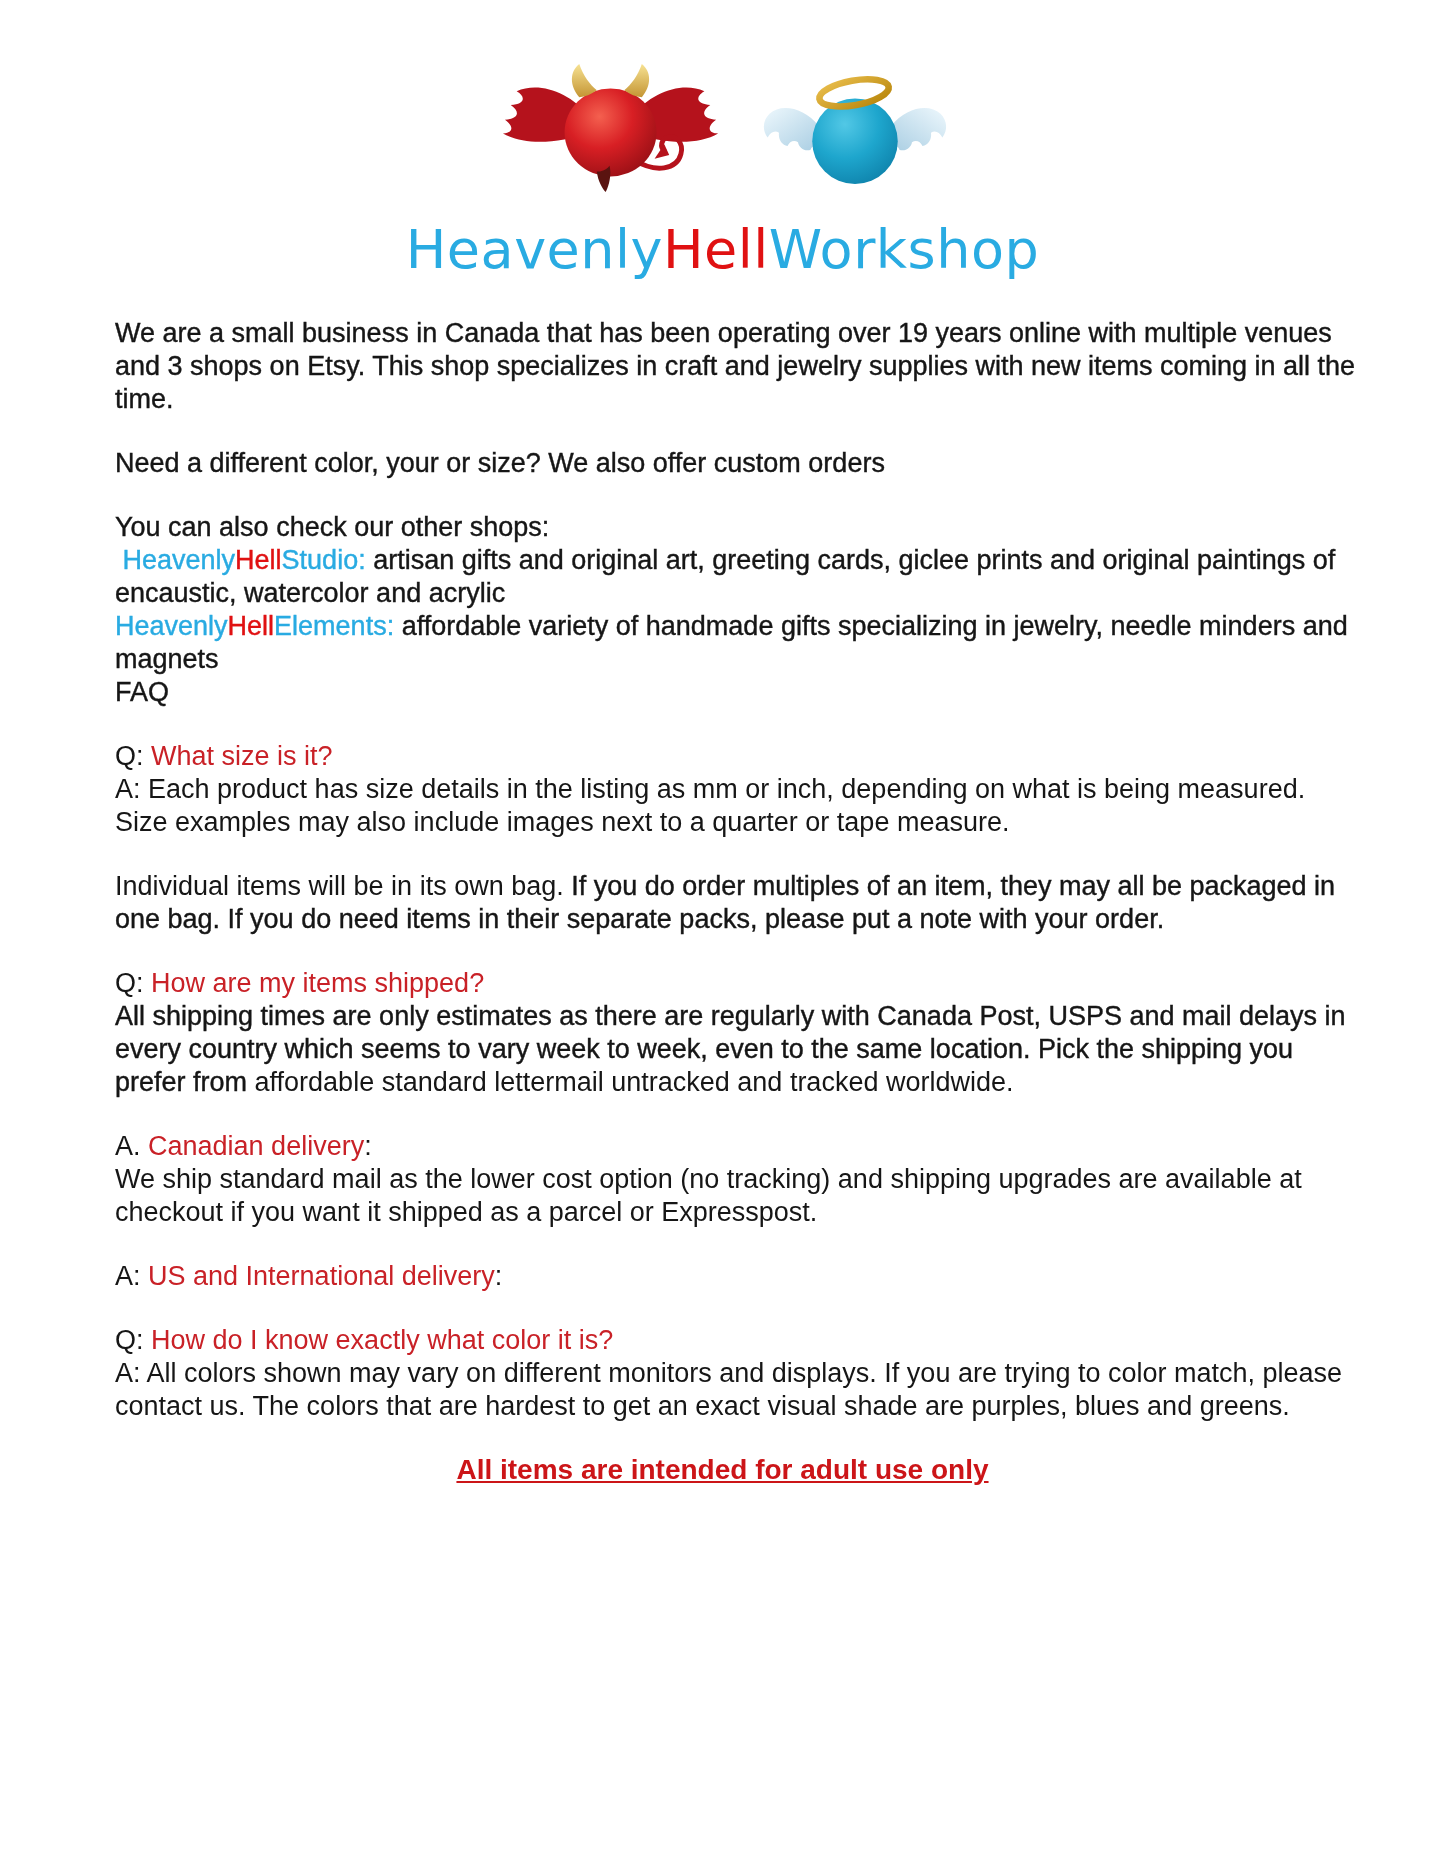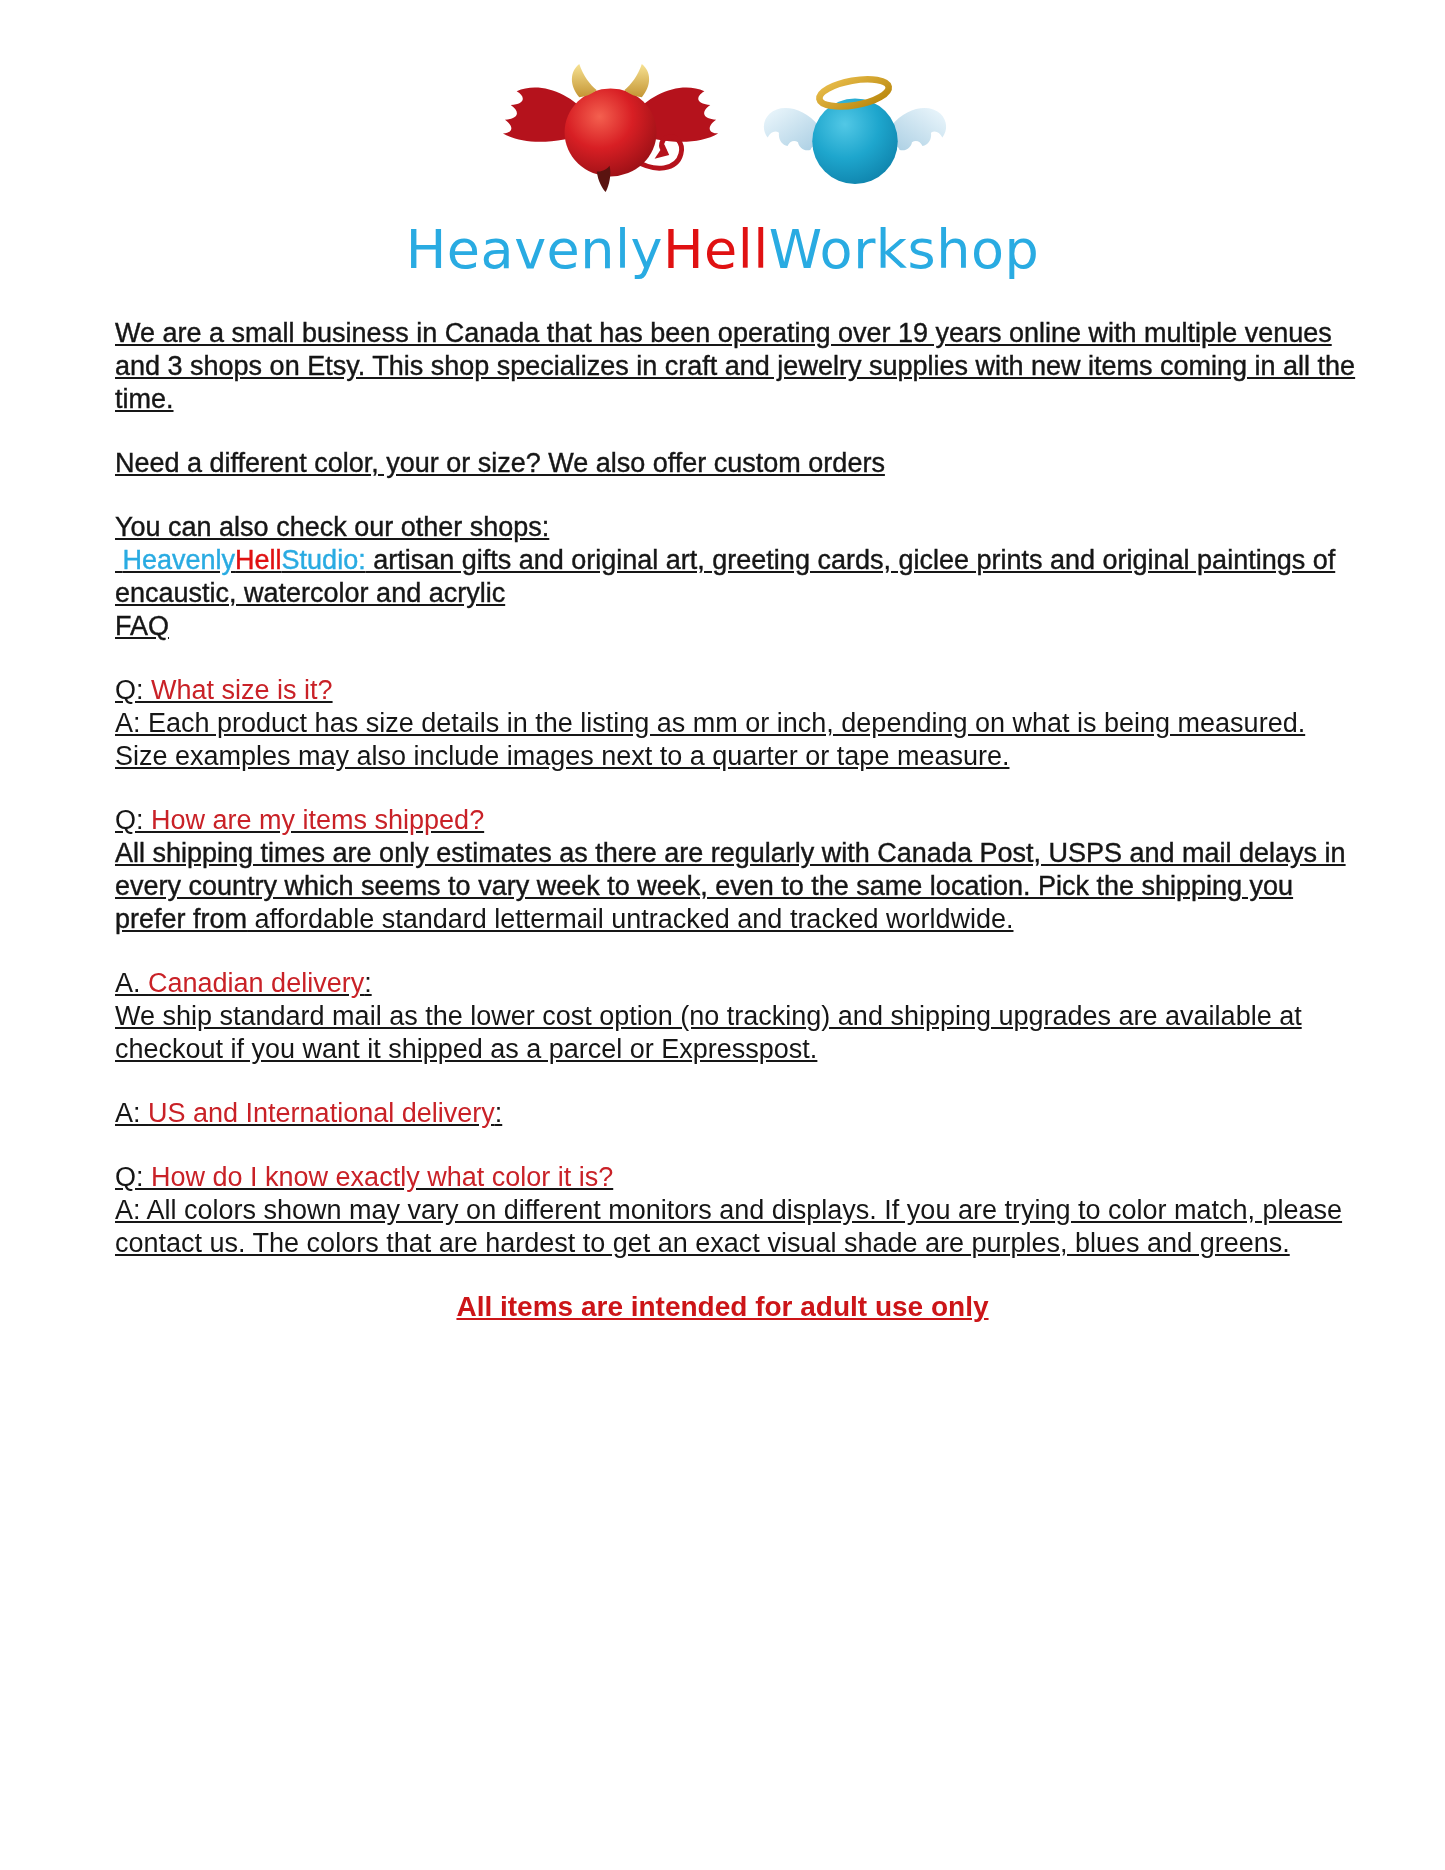--- a/index.html
+++ b/index.html
@@ -28,21 +28,20 @@
     letter-spacing: 0.5px;
     white-space: nowrap;
   }
   .blue { color: #29abe2; }
   .hot-red { color: #e01112; }
   .q-red { color: #c92127; }
   .content {
     margin: 36px 85px 0 115px;
     font-size: 27px;
     line-height: 33px;
-    text-decoration: underline;
   }
   .blk { margin-bottom: 31px; }
   .semi { -webkit-text-stroke: 0.4px currentColor; }
   .notice {
     margin-top: 22px;
     text-align: center;
     font-size: 28px;
     font-weight: 700;
     color: #cc1518;
     text-decoration: underline;
@@ -102,29 +101,31 @@
 
   <main class="content">
 
     <p class="blk semi">We are a small business in Canada that has been operating over 19 years online with multiple venues and 3 shops on Etsy. This shop specializes in craft and jewelry supplies with new items coming in all the time.</p>
 
     <p class="blk semi">Need a different color, your or size? We also offer custom orders</p>
 
     <div class="blk semi">
       <div>You can also check our other shops:</div>
       <div><span>&nbsp;</span><span class="blue">Heavenly</span><span class="hot-red">Hell</span><span class="blue">Studio:</span><span> artisan gifts and original art, greeting cards, giclee prints and original paintings of encaustic, watercolor and acrylic</span></div>
+      <div><span></span><span class="blue">Heavenly</span><span class="hot-red">Hell</span><span class="blue">Elements:</span><span> affordable variety of handmade gifts specializing in jewelry, needle minders and magnets</span></div>
       <div>FAQ</div>
     </div>
 
     <section class="blk">
       <div><span>Q: </span><span class="q-red">What size is it?</span><span></span></div>
       <div>A: Each product has size details in the listing as mm or inch, depending on what is being measured. Size examples may also include images next to a quarter or tape measure.</div>
     </section>
 
     <section class="blk">
+      <div><span>Individual items will be in its own bag.</span><span class="semi"> If you do order multiples of an item, they may all be packaged in one bag. If you do need items in their separate packs, please put a note with your order.</span></div>
     </section>
 
     <section class="blk">
       <div><span>Q: </span><span class="q-red">How are my items shipped?</span><span></span></div>
       <div><span class="semi">All shipping times are only estimates as there are regularly with Canada Post, USPS and mail delays in every country which seems to vary week to week, even to the same location. Pick the shipping you prefer from</span><span> affordable standard lettermail untracked and tracked worldwide.</span></div>
     </section>
 
     <section class="blk">
       <div><span>A. </span><span class="q-red">Canadian delivery</span><span>:</span></div>
       <div>We ship standard mail as the lower cost option (no tracking) and shipping upgrades are available at checkout if you want it shipped as a parcel or Expresspost.</div>

